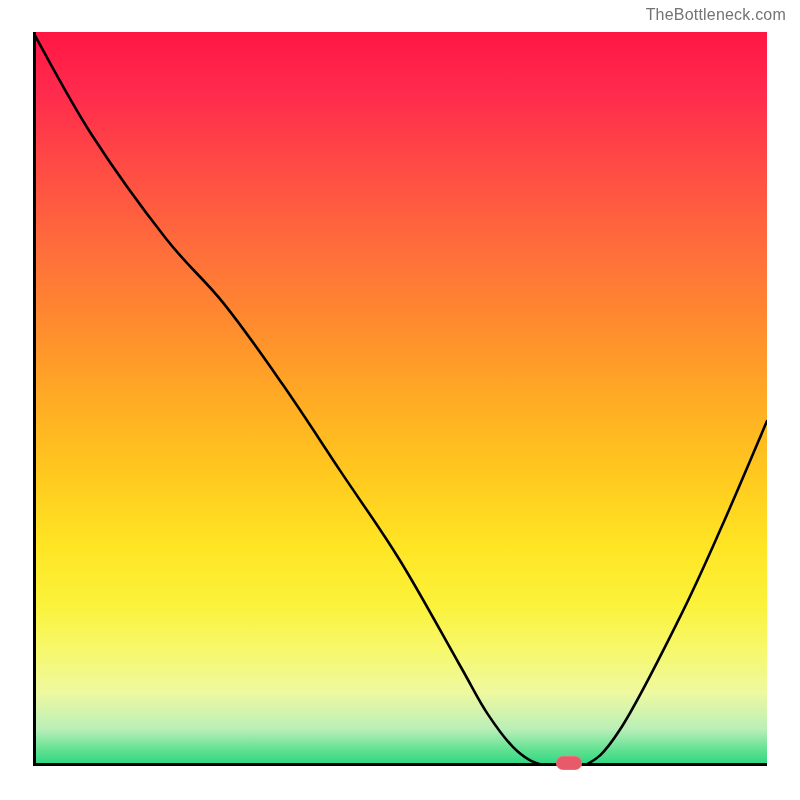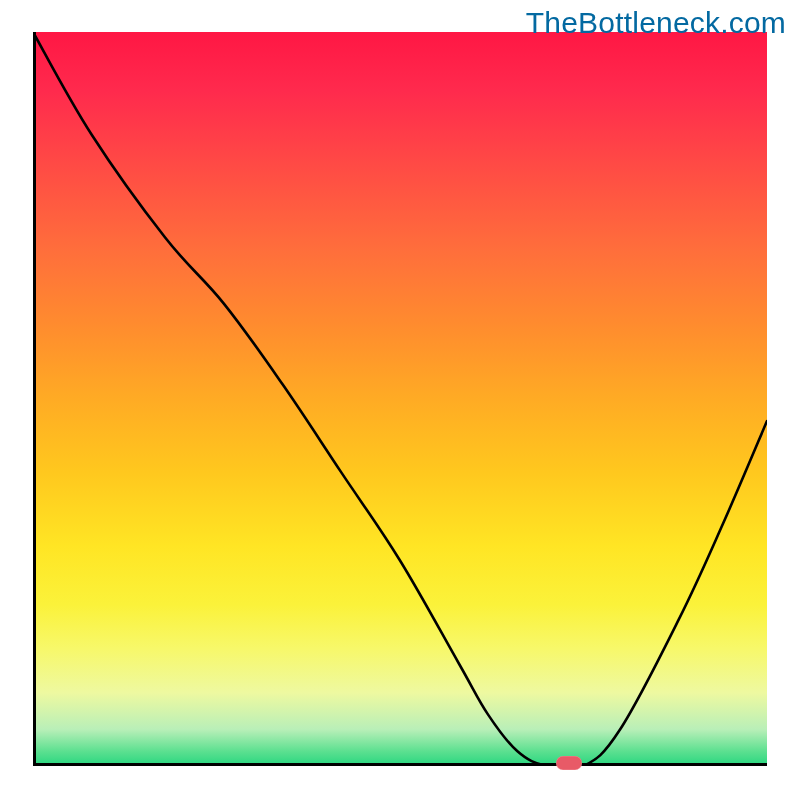--- a/index.html
+++ b/index.html
@@ -12,23 +12,23 @@
   }
   .chart-container {
     position: relative;
     width: 800px;
     height: 800px;
   }
   .watermark {
     position: absolute;
     top: 6px;
     right: 14px;
-    font-size: 30px;
+    font-size: 16px;
     font-weight: 500;
-    color: #0369a1;
+    color: #737373;
     letter-spacing: 0.2px;
     z-index: 10;
   }
   .plot-area {
     position: absolute;
     left: 33px;
     top: 32px;
     width: 734px;
     height: 734px;
     overflow: hidden;

